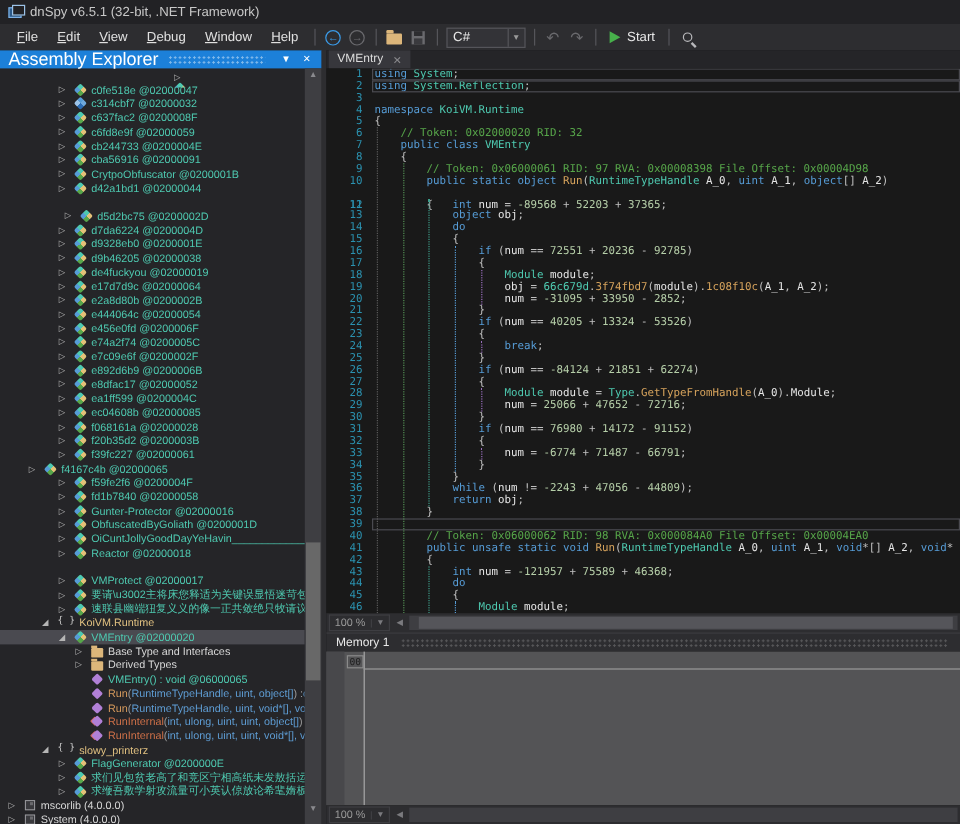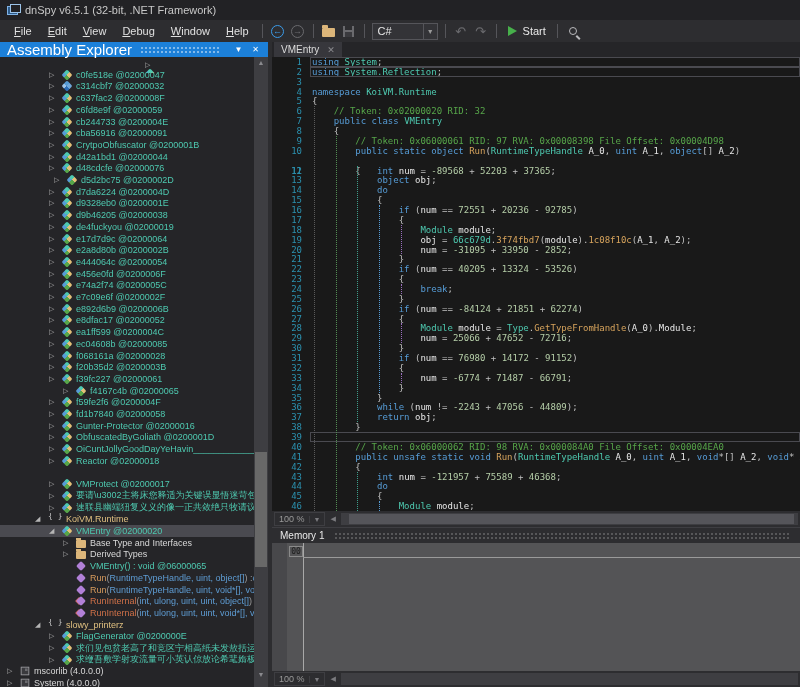--- a/index.html
+++ b/index.html
@@ -190,25 +190,20 @@
         <div class="tr-row" style="top: 81.9px; padding-left: 49px;">
           <span class="exp">▷</span>
           <span class="ico ico-cls"></span>
           <span class="c-cls">CrytpoObfuscator @0200001B</span>
         </div>
         <div class="tr-row" style="top: 93.6px; padding-left: 49px;">
           <span class="exp">▷</span>
           <span class="ico ico-cls"></span>
           <span class="c-cls">d42a1bd1 @02000044</span>
         </div>
-        <div class="tr-row" style="top: 105.3px; padding-left: 49px;">
-          <span class="exp">▷</span>
-          <span class="ico ico-cls"></span>
-          <span class="c-cls">d48cdcfe @02000076</span>
-        </div>
         <div class="tr-row" style="top: 117px; padding-left: 54px;">
           <span class="exp">▷</span>
           <span class="ico ico-cls"></span>
           <span class="c-cls">d5d2bc75 @0200002D</span>
         </div>
         <div class="tr-row" style="top: 128.7px; padding-left: 49px;">
           <span class="exp">▷</span>
           <span class="ico ico-cls"></span>
           <span class="c-cls">d7da6224 @0200004D</span>
         </div>
@@ -285,21 +280,21 @@
         <div class="tr-row" style="top: 304.2px; padding-left: 49px;">
           <span class="exp">▷</span>
           <span class="ico ico-cls"></span>
           <span class="c-cls">f20b35d2 @0200003B</span>
         </div>
         <div class="tr-row" style="top: 315.9px; padding-left: 49px;">
           <span class="exp">▷</span>
           <span class="ico ico-cls"></span>
           <span class="c-cls">f39fc227 @02000061</span>
         </div>
-        <div class="tr-row" style="top: 327.6px; padding-left: 63px;">
+        <div class="tr-row" style="top: 327.6px; padding-left: 24px;">
           <span class="exp">▷</span>
           <span class="ico ico-cls"></span>
           <span class="c-cls">f4167c4b @02000065</span>
         </div>
         <div class="tr-row" style="top: 339.3px; padding-left: 49px;">
           <span class="exp">▷</span>
           <span class="ico ico-cls"></span>
           <span class="c-cls">f59fe2f6 @0200004F</span>
         </div>
         <div class="tr-row" style="top: 351px; padding-left: 49px;">

